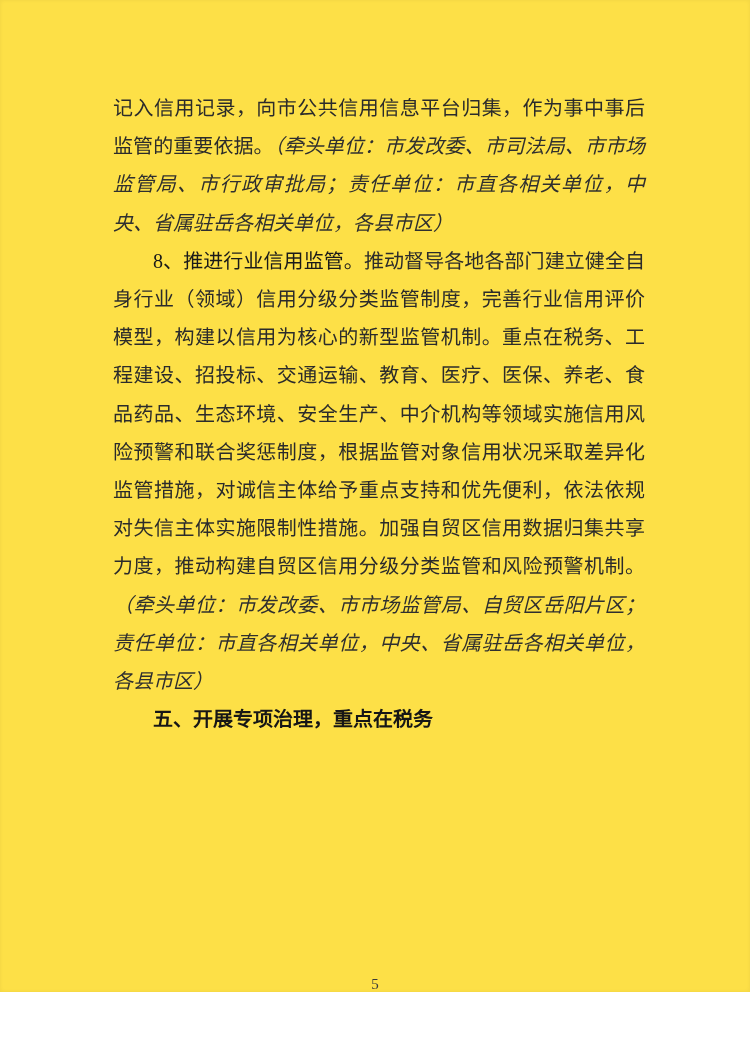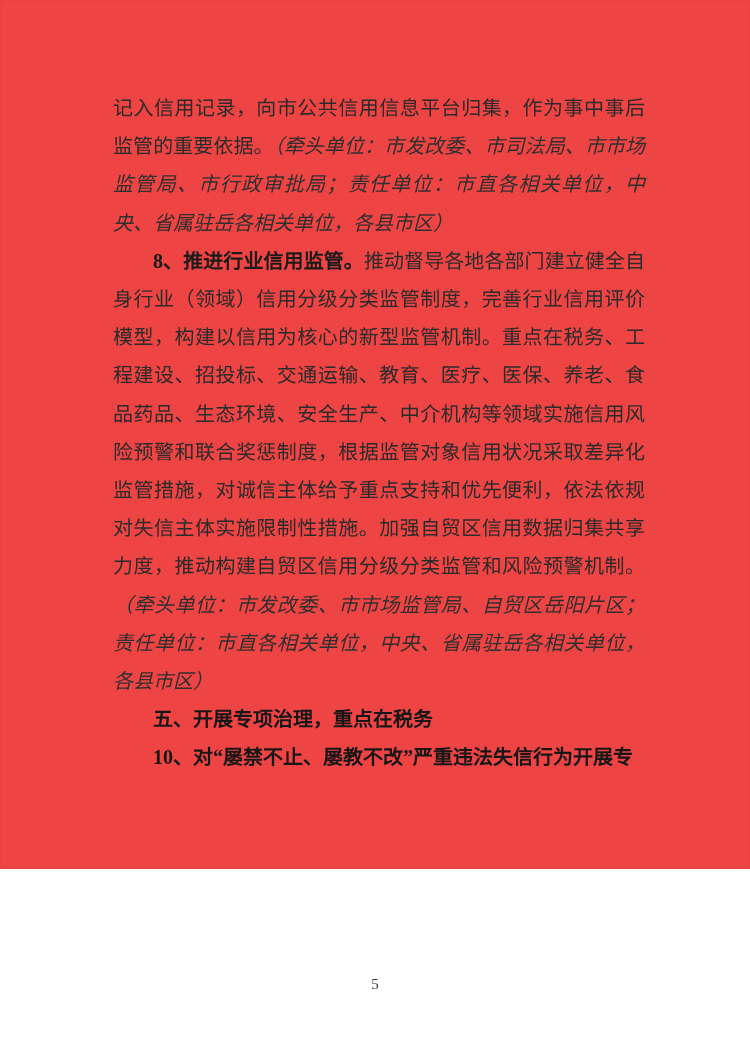--- a/index.html
+++ b/index.html
@@ -9,22 +9,22 @@
   body {
     width: 750px;
     height: 1061px;
     background: #ffffff;
     font-family: "Liberation Serif", serif;
     overflow: hidden;
   }
   .page {
     position: relative;
     width: 750px;
-    height: 869px;
-    background: #ef4444;
+    height: 992px;
+    background: #fde047;
     box-shadow: inset 0 0 4px rgba(0,0,0,0.06);
   }
   .content {
     position: absolute;
     left: 113px;
     top: 89px;
     width: 532px;
     color: #2b2b2b;
     font-size: 20px;
     line-height: 38.2px;
@@ -32,21 +32,21 @@
     text-justify: inter-ideograph;
   }
   p.para {
     margin: 0;
     padding: 0;
   }
   p.indent {
     text-indent: 2em;
   }
   .bold-head {
-    font-weight: bold;
+    font-weight: normal;
     color: #1a1a1a;
   }
   .kaiti {
     
     font-style: italic;
     color: #2f2f2f;
   }
   p.heading-line {
     font-weight: bold;
     color: #161616;
@@ -71,18 +71,17 @@
 <div class="page">
   <div class="content">
 
     <p class="para"><span>记入信用记录，向市公共信用信息平台归集，作为事中事后监管的重要依据。</span><span class="kaiti">（牵头单位：市发改委、市司法局、市市场监管局、市行政审批局；责任单位：市直各相关单位，中央、省属驻岳各相关单位，各县市区）</span></p>
 
     <p class="para indent"><span class="bold-head">8、推进行业信用监管。</span><span>推动督导各地各部门建立健全自身行业（领域）信用分级分类监管制度，完善行业信用评价模型，构建以信用为核心的新型监管机制。重点在税务、工程建设、招投标、交通运输、教育、医疗、医保、养老、食品药品、生态环境、安全生产、中介机构等领域实施信用风险预警和联合奖惩制度，根据监管对象信用状况采取差异化监管措施，对诚信主体给予重点支持和优先便利，依法依规对失信主体实施限制性措施。加强自贸区信用数据归集共享力度，推动构建自贸区信用分级分类监管和风险预警机制。</span><span class="kaiti">（牵头单位：市发改委、市市场监管局、自贸区岳阳片区；责任单位：市直各相关单位，中央、省属驻岳各相关单位，各县市区）</span></p>
 
 
     <p class="para indent heading-line">五、开展专项治理，重点在税务</p>
 
-    <p class="para indent heading-line single-line">10、对“屡禁不止、屡教不改”严重违法失信行为开展专</p>
 
   </div>
 
   <div class="footer">5</div>
 </div>
 
 </body></html>

